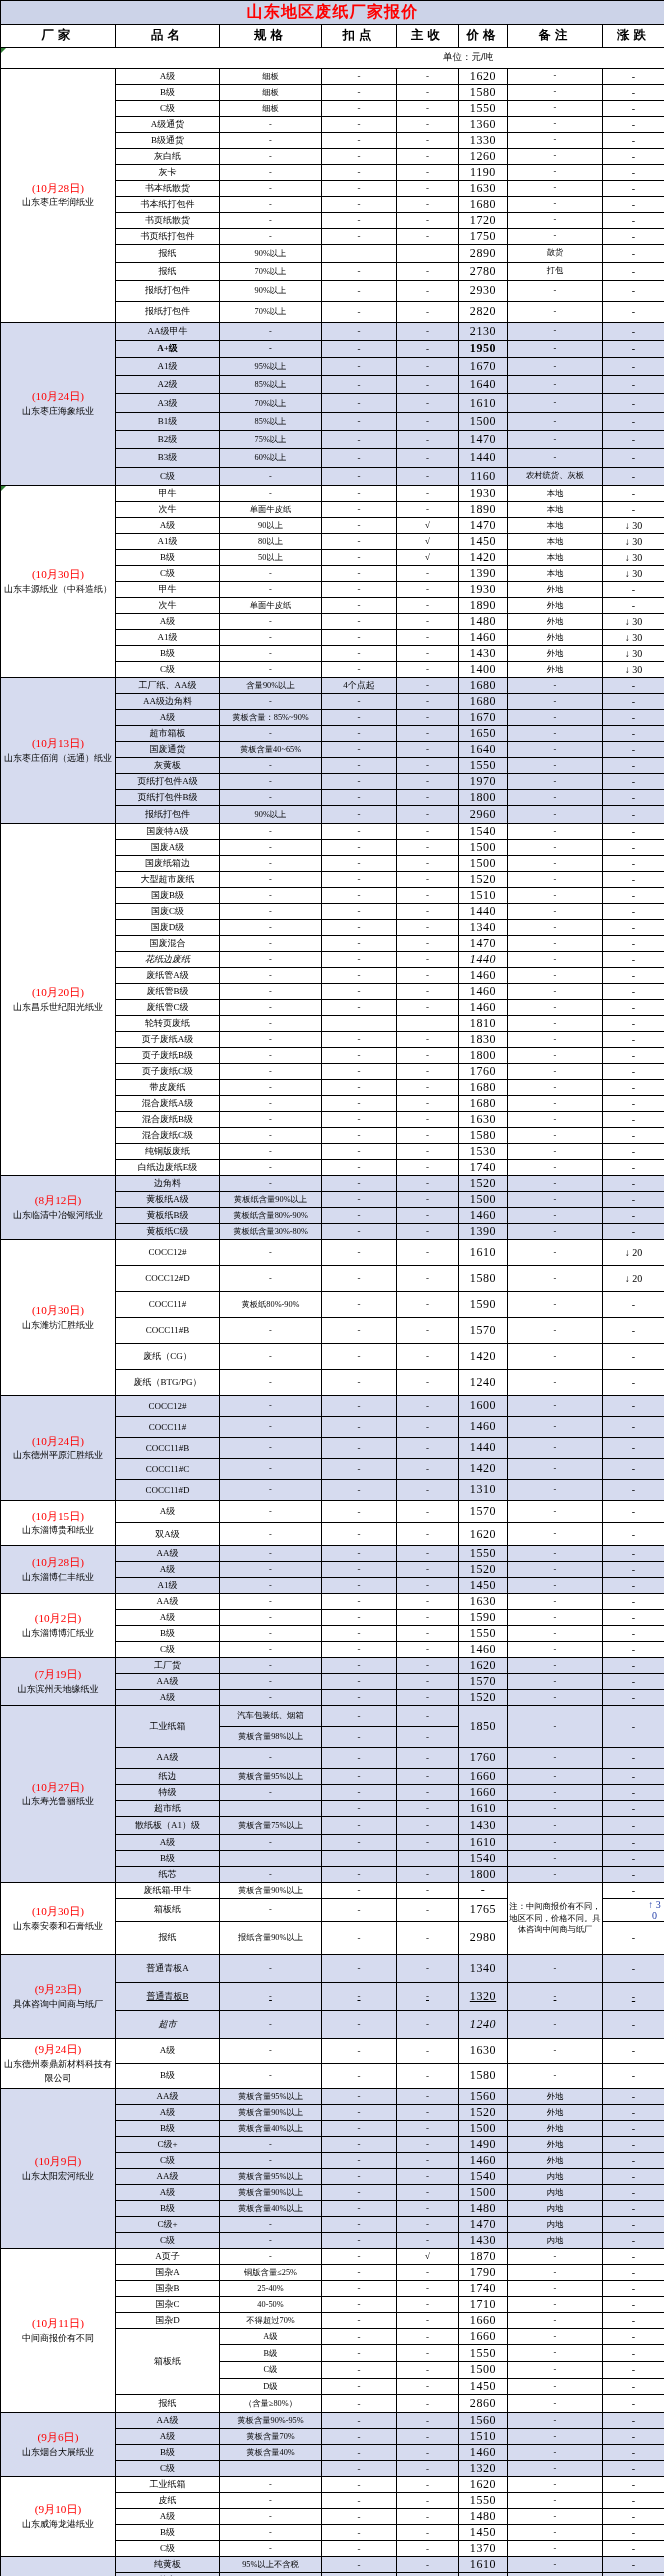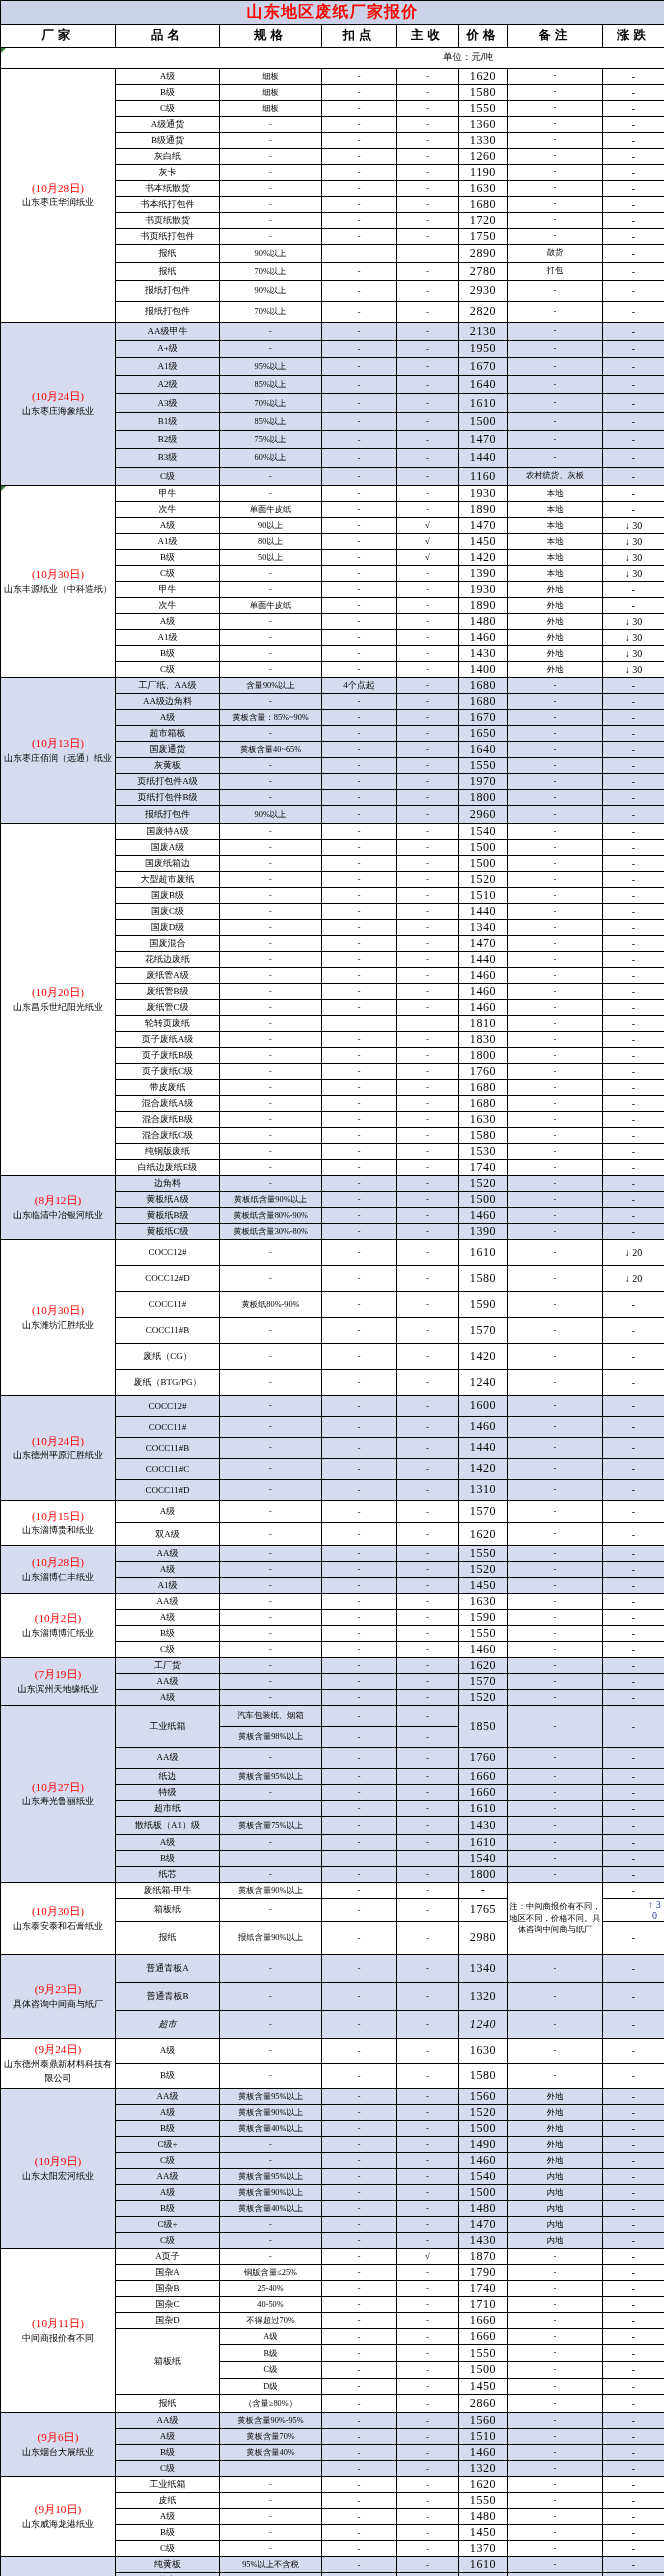--- a/index.html
+++ b/index.html
@@ -204,21 +204,21 @@
             <div class="fname">山东枣庄海象纸业</div>
           </td>
           <td class="c-pin">AA级甲牛</td>
           <td class="c-spec">-</td>
           <td class="c-kou">-</td>
           <td class="c-shou">-</td>
           <td class="c-price">2130</td>
           <td class="c-note">-</td>
           <td class="c-change">-</td>
         </tr>
-        <tr class="shaded" style="height: 17px;">
+        <tr class="shaded" style="height: 17px; font-weight: bold;">
           <td class="c-pin">A+级</td>
           <td class="c-spec">-</td>
           <td class="c-kou">-</td>
           <td class="c-shou">-</td>
           <td class="c-price">1950</td>
           <td class="c-note">-</td>
           <td class="c-change">-</td>
         </tr>
         <tr class="shaded" style="height: 18.3px;">
           <td class="c-pin">A1级</td>
@@ -549,21 +549,21 @@
         </tr>
         <tr style="height: 16px;">
           <td class="c-pin">国废混合</td>
           <td class="c-spec">-</td>
           <td class="c-kou">-</td>
           <td class="c-shou">-</td>
           <td class="c-price">1470</td>
           <td class="c-note">-</td>
           <td class="c-change">-</td>
         </tr>
-        <tr style="height: 16px;">
+        <tr style="height: 16px; font-style: italic;">
           <td class="c-pin">花纸边废纸</td>
           <td class="c-spec">-</td>
           <td class="c-kou">-</td>
           <td class="c-shou">-</td>
           <td class="c-price">1440</td>
           <td class="c-note">-</td>
           <td class="c-change">-</td>
         </tr>
         <tr style="height: 16px;">
           <td class="c-pin">废纸管A级</td>
@@ -1078,21 +1078,21 @@
             <div class="fname">具体咨询中间商与纸厂</div>
           </td>
           <td class="c-pin">普通青板A</td>
           <td class="c-spec">-</td>
           <td class="c-kou">-</td>
           <td class="c-shou">-</td>
           <td class="c-price">1340</td>
           <td class="c-note">-</td>
           <td class="c-change">-</td>
         </tr>
-        <tr class="shaded" style="height: 28px;">
+        <tr class="shaded" style="height: 28px; text-decoration: underline;">
           <td class="c-pin">普通青板B</td>
           <td class="c-spec">-</td>
           <td class="c-kou">-</td>
           <td class="c-shou">-</td>
           <td class="c-price">1320</td>
           <td class="c-note">-</td>
           <td class="c-change">-</td>
         </tr>
         <tr class="shaded" style="height: 28px; font-style: italic;">
           <td class="c-pin">超市</td>

